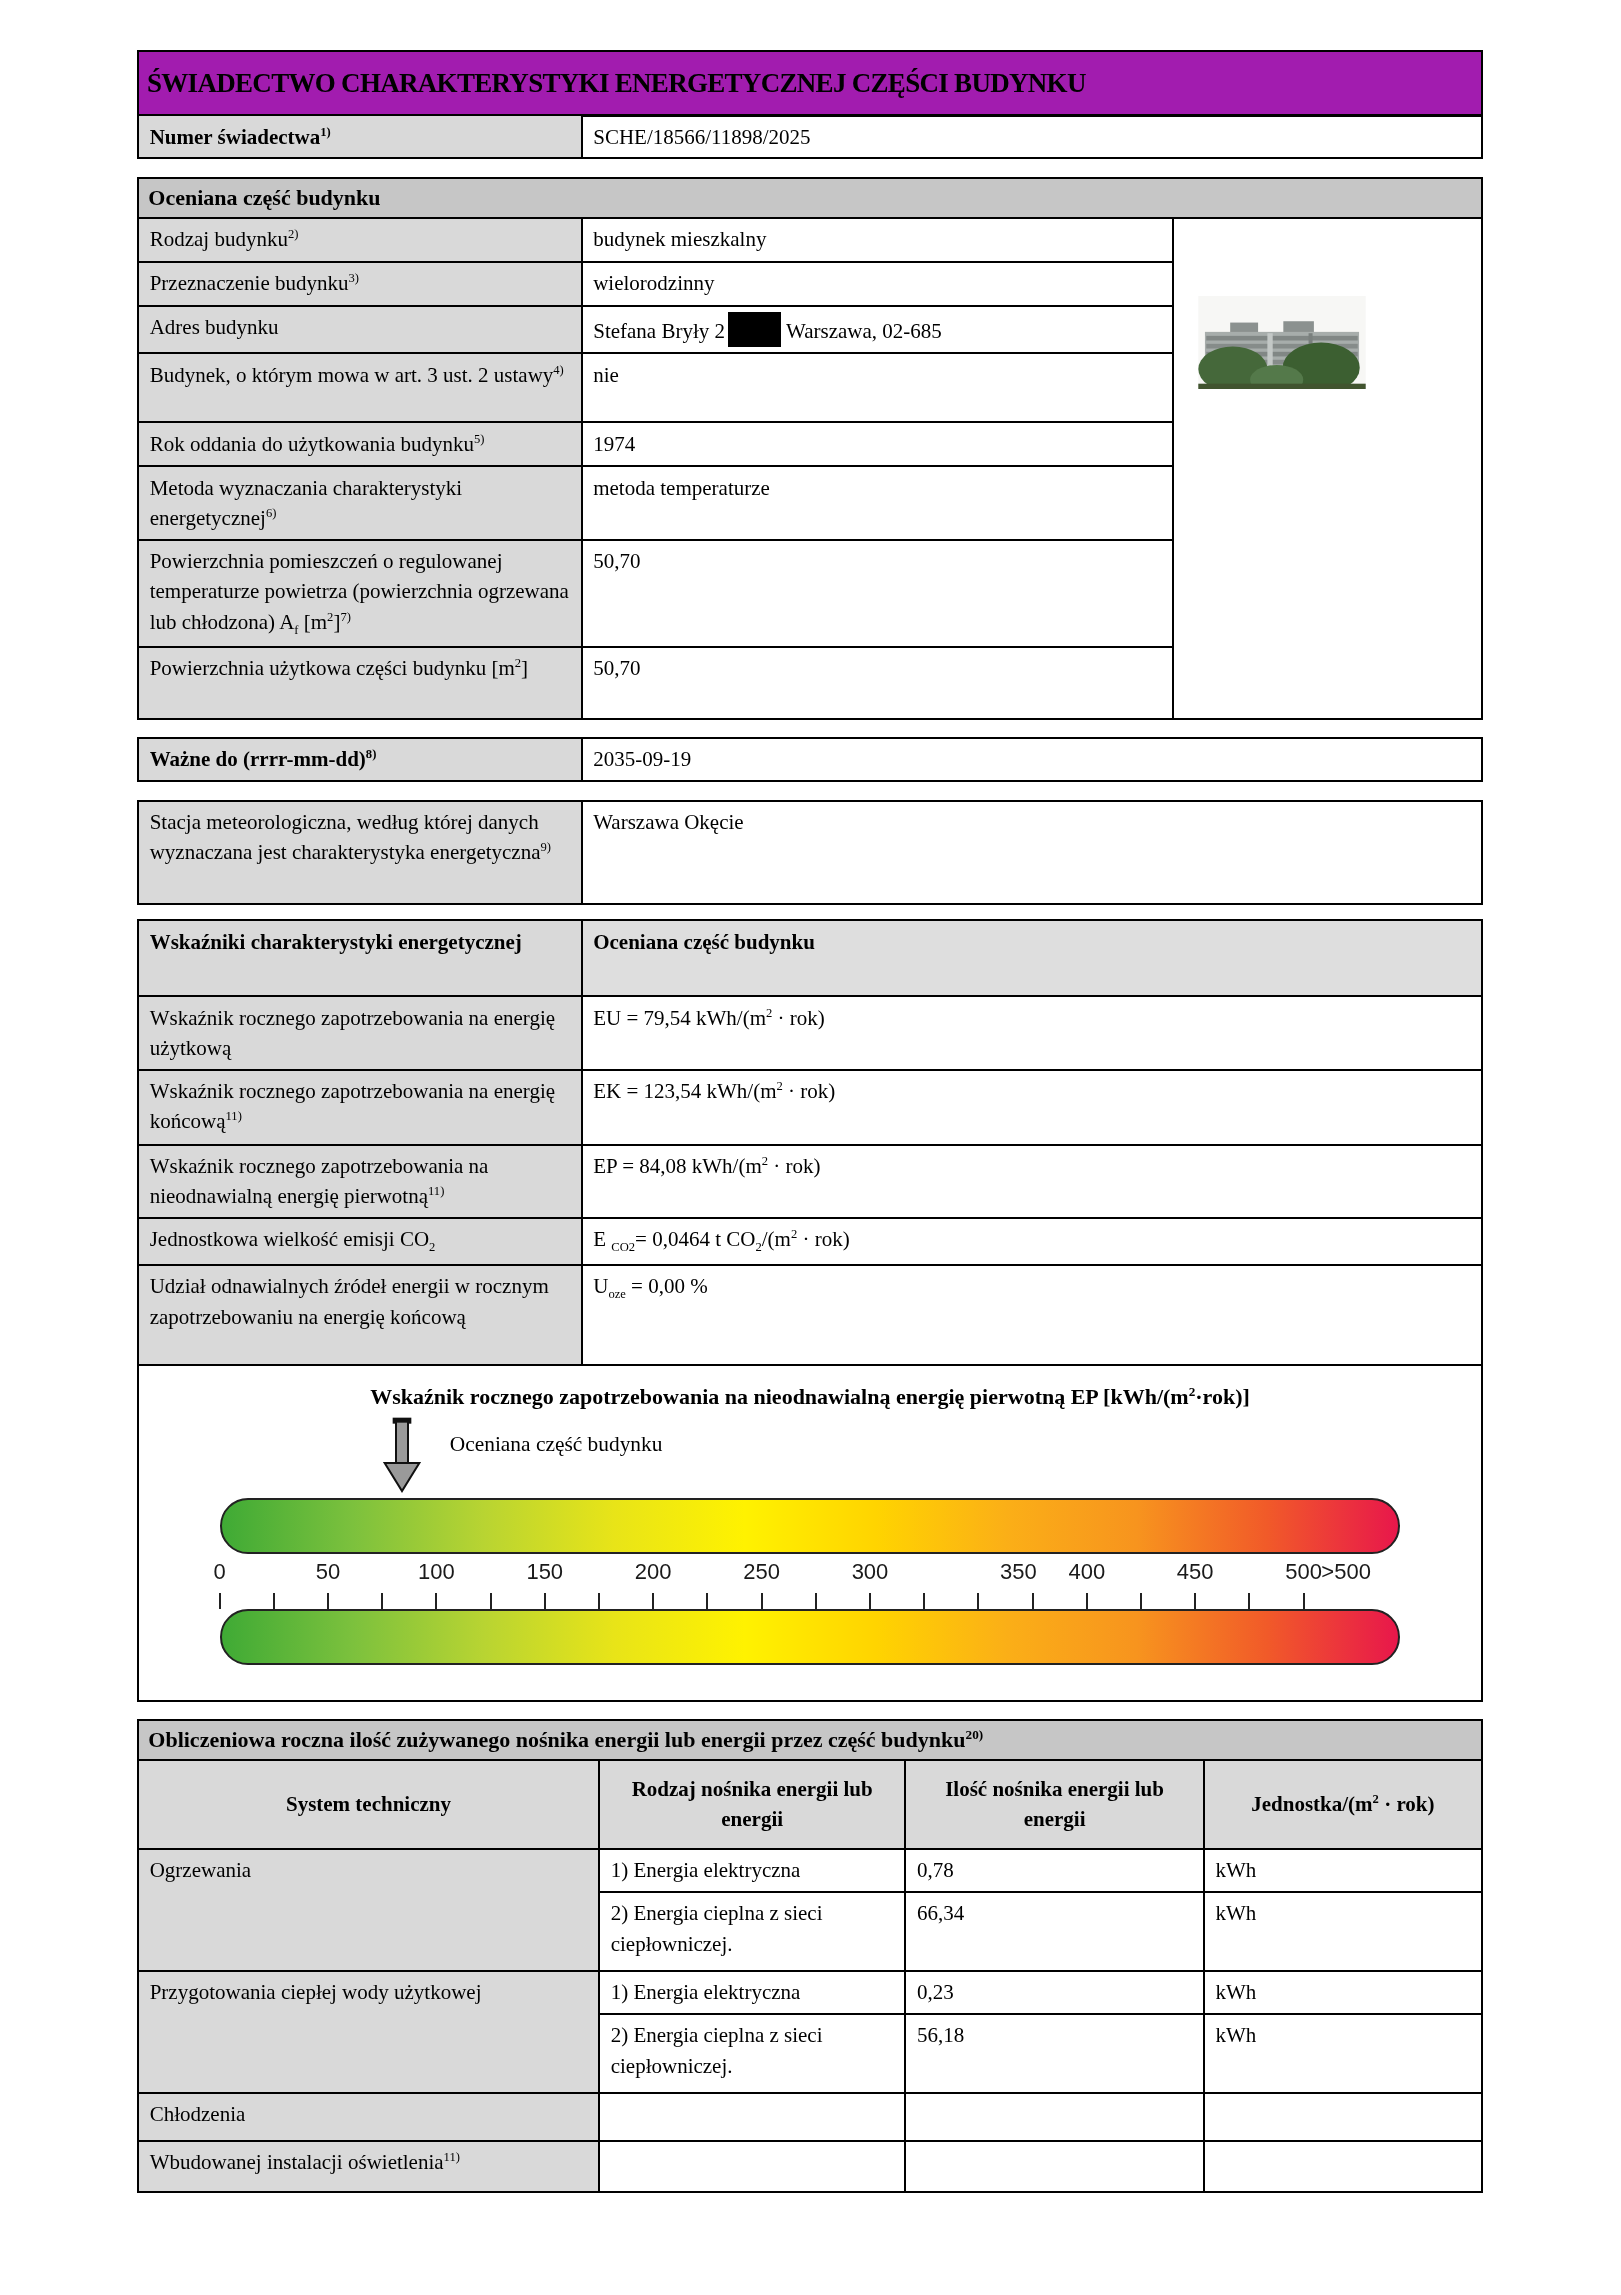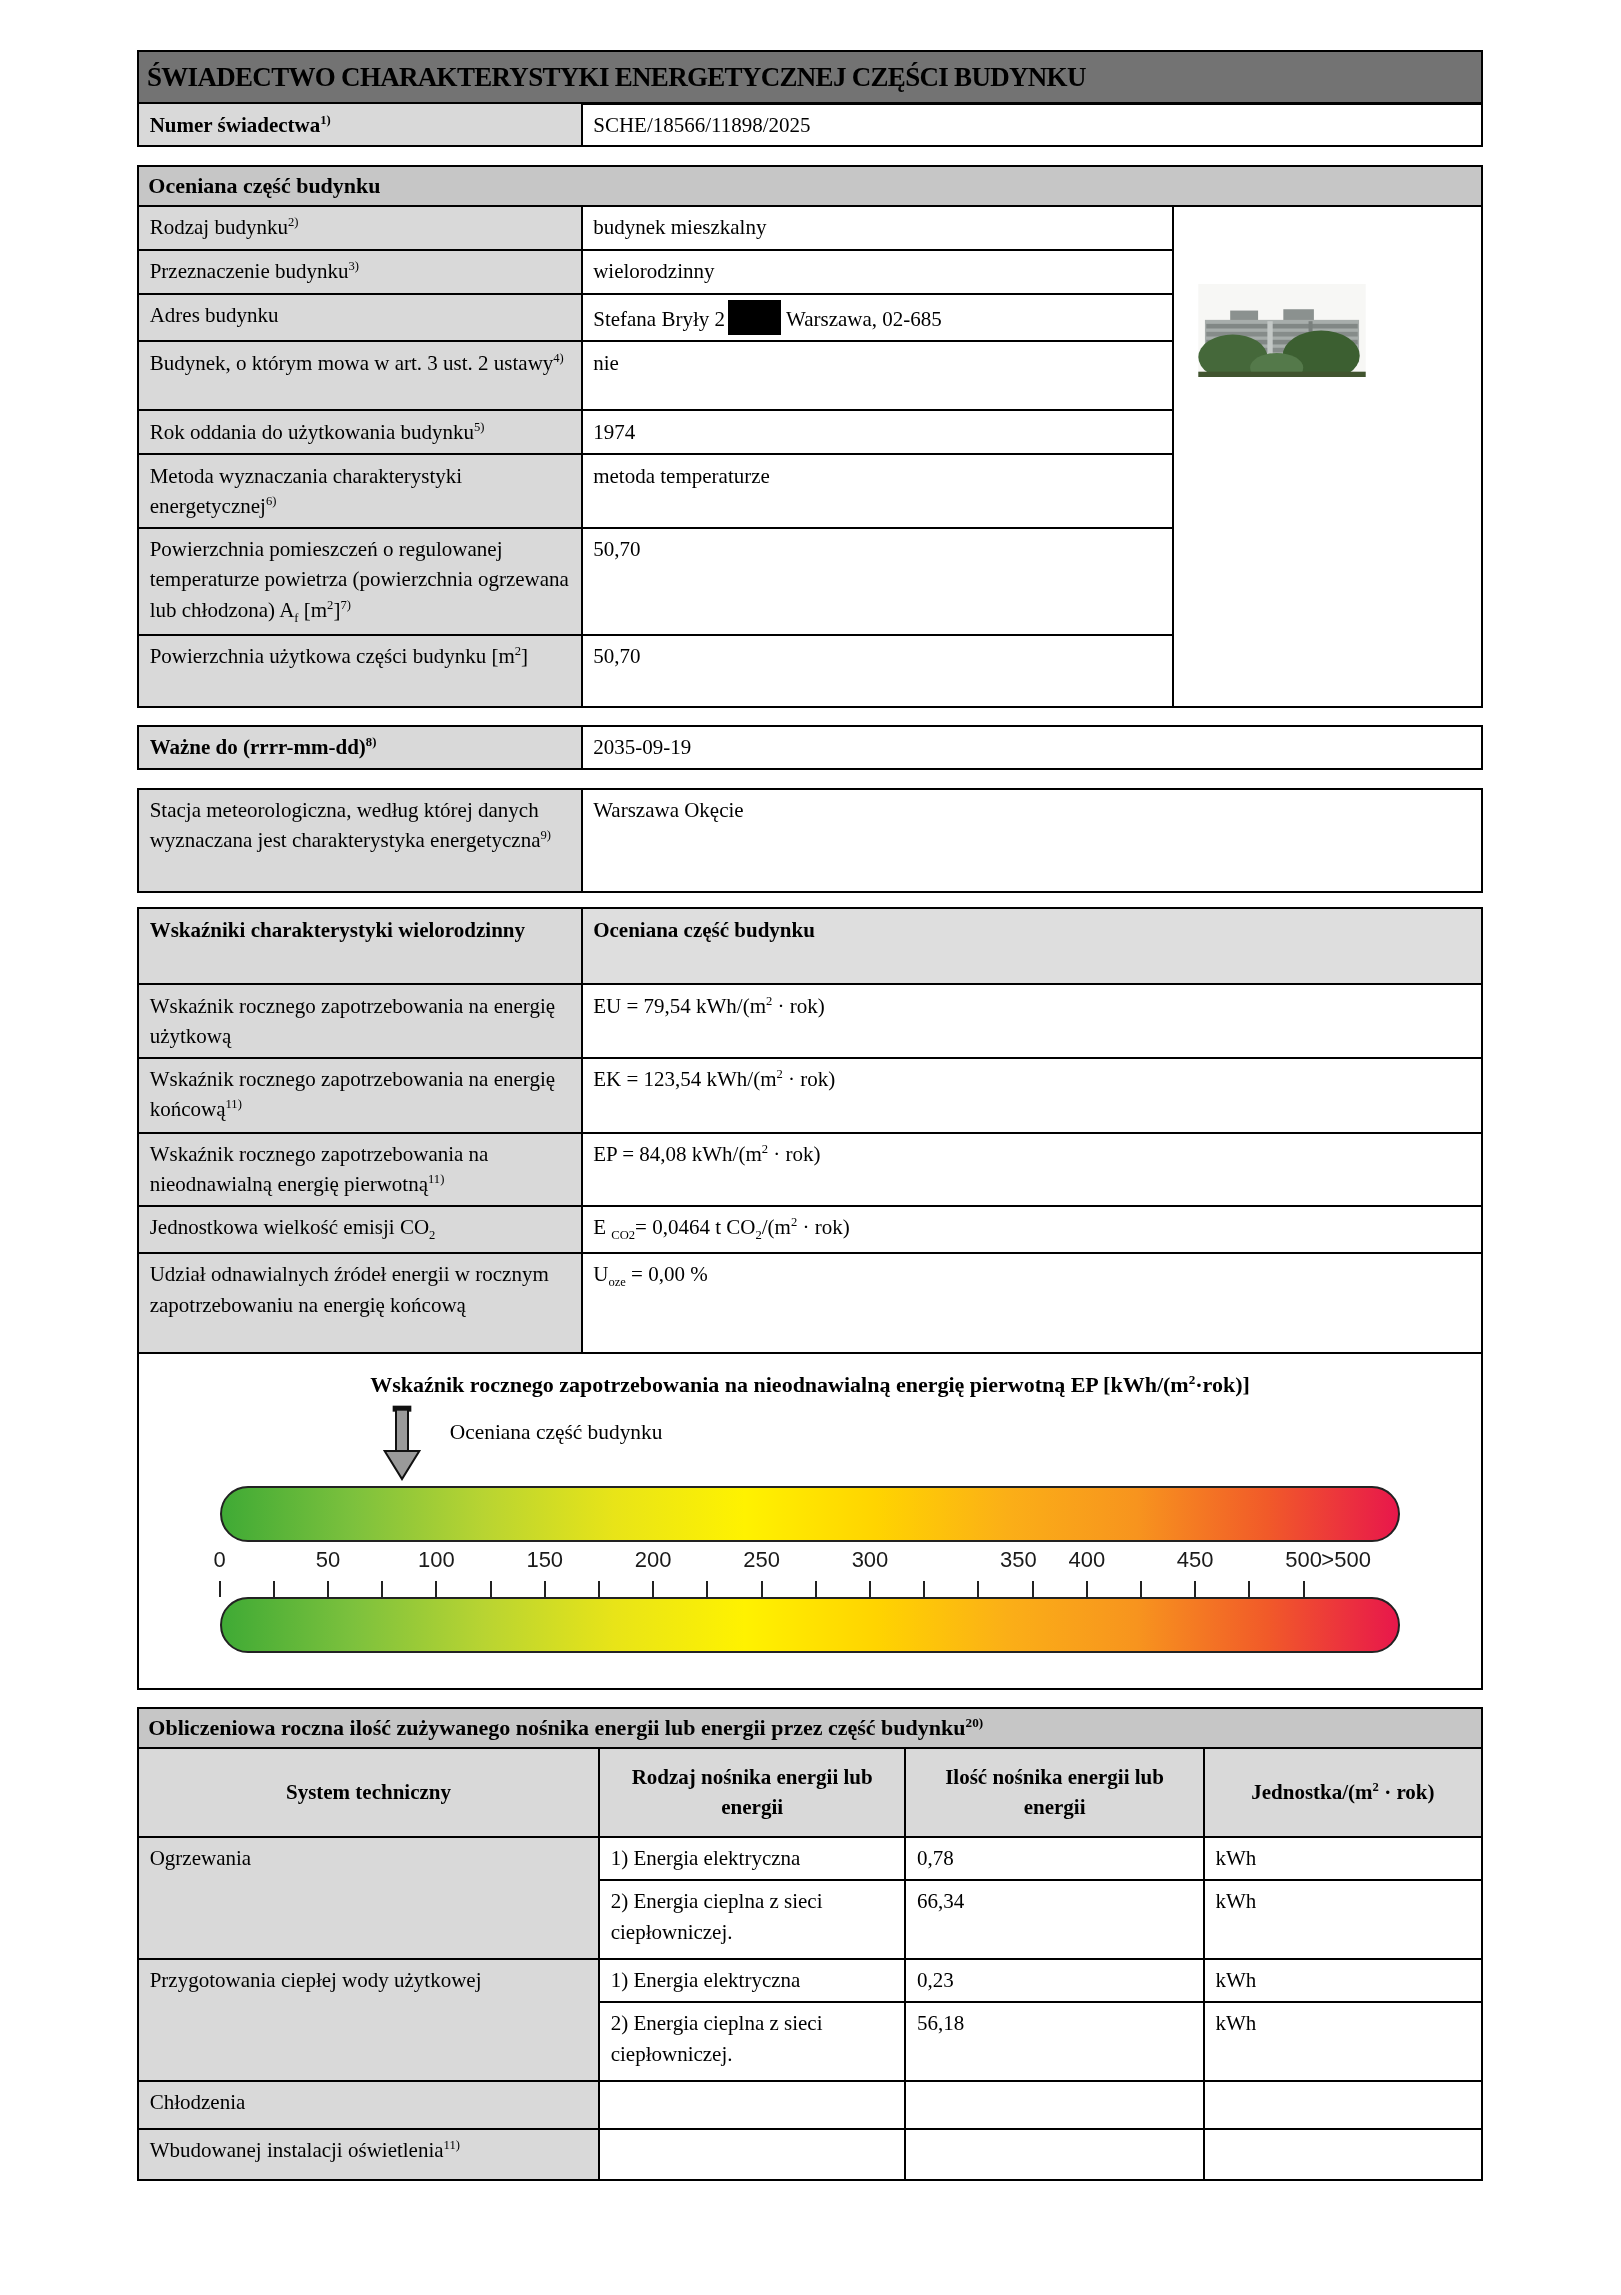--- a/index.html
+++ b/index.html
@@ -4,21 +4,21 @@
 <style>
   html,body{margin:0;padding:0;background:#fff;}
   .page{
     position:relative;width:1622px;height:2295px;box-sizing:border-box;
     padding:50px 139px 0 137px;background:#fff;color:#000;
     font-family:"Liberation Serif",serif;font-size:21px;line-height:1.45;
     overflow:hidden;
   }
   table{border-collapse:collapse;width:100%;table-layout:fixed;margin-top:-2.7px;}
   td{border:2.7px solid #000;padding:5.3px 10.7px;vertical-align:top;box-sizing:border-box;word-wrap:break-word;}
-  .titlebar{border:2.7px solid #000;background:#737373;font-weight:bold;font-size:27px;padding:6px 8px;letter-spacing:-0.7px;}
+  .titlebar{border:2.7px solid #000;background:#a21caf;font-weight:bold;font-size:27px;padding:12px 8px;letter-spacing:-0.7px;}
   .secbar{border:2.7px solid #000;background:#c6c6c6;font-weight:bold;font-size:22px;padding:3.3px 9.3px;}
   .block{margin-bottom:17.4px;}
   .lab{background:#d9d9d9;}
   .labLight{background:#dedede;}
   .bold{font-weight:bold;}
   sup{font-size:.6em;line-height:0;vertical-align:super;}
   sub{font-size:.6em;line-height:0;vertical-align:sub;}
   redact{display:inline-block;width:53px;height:35px;background:#000;vertical-align:-9.3px;margin:0 5.3px 0 2.7px;}
   .photoCell{padding:0;background:#fff;}
   .photoCell svg{display:block;margin:77px 0 0 24px;}
@@ -152,21 +152,21 @@
   </div>
 
   <div class="block">
     <table>
       <colgroup>
           <col style="width:33%">
           <col style="width:67%">
         </colgroup>
       <tbody>
           <tr style="height:76px">
-        <td class="lab bold">Wskaźniki charakterystyki wielorodzinny</td>
+        <td class="lab bold">Wskaźniki charakterystyki energetycznej</td>
         <td class="labLight bold">Oceniana część budynku</td>
       </tr>
       <tr style="height:72px">
         <td class="lab"><span>Wskaźnik rocznego zapotrzebowania na energię użytkową</span></td>
         <td><span>EU = 79,54 kWh/(m</span><sup>2</sup><span> · rok)</span></td>
       </tr>
       <tr style="height:75px">
         <td class="lab"><span>Wskaźnik rocznego zapotrzebowania na energię końcową</span><sup>11)</sup></td>
         <td><span>EK = 123,54 kWh/(m</span><sup>2</sup><span> · rok)</span></td>
       </tr>

